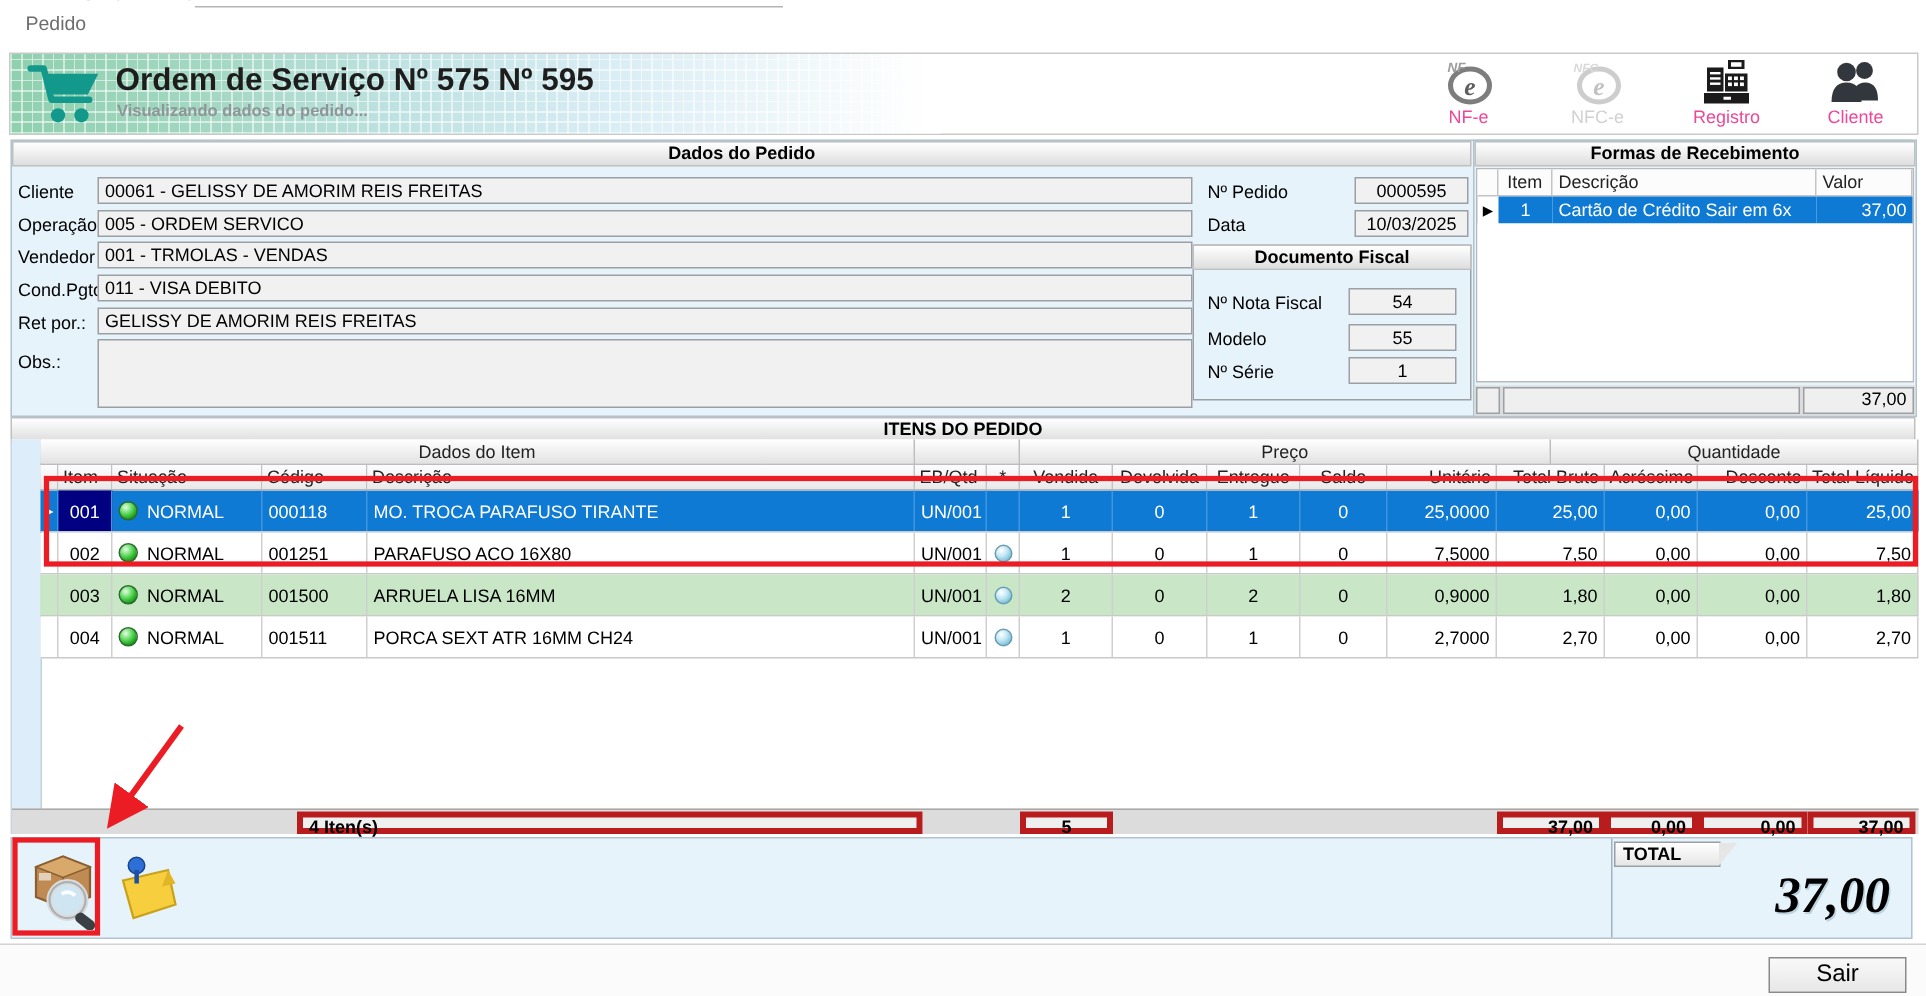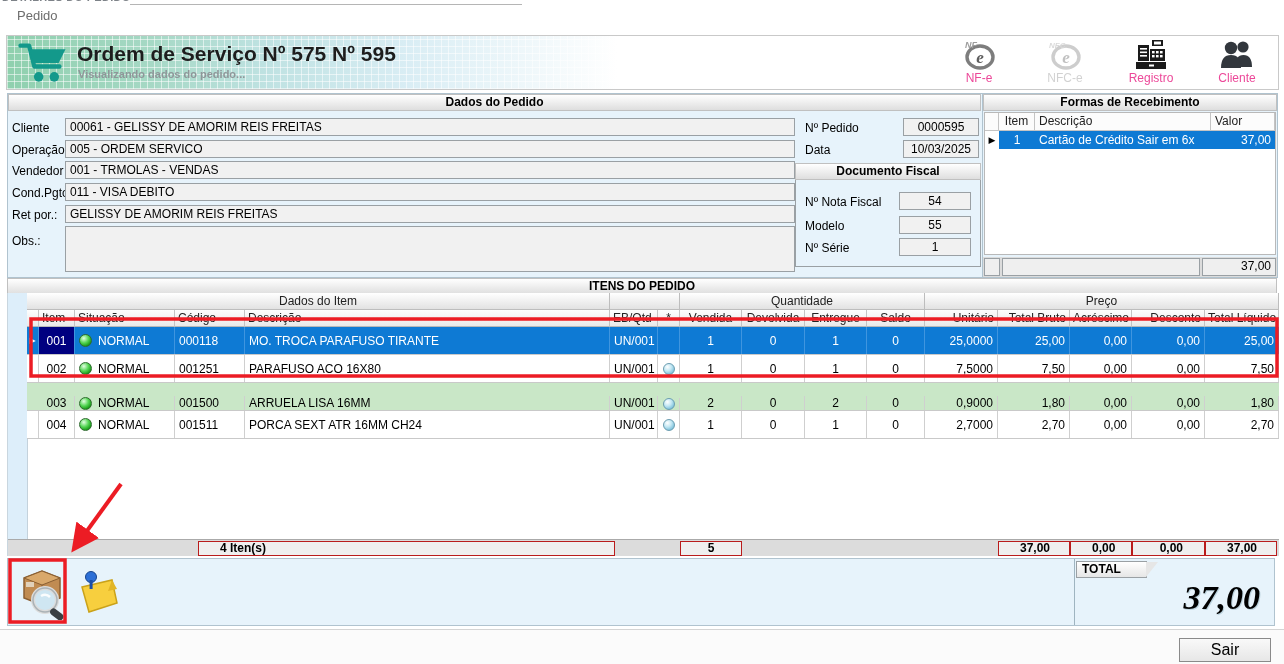--- a/index.html
+++ b/index.html
@@ -59,21 +59,21 @@
   
   .itens-head{position:absolute;left:7px;top:278px;width:1268px;}
   .grid-band{position:absolute;left:7px;top:293px;width:1271px;height:263px;background:#fff;border-left:1px solid #c9d6df;}
   .grid-left-strip{position:absolute;left:0;top:0;width:19px;height:247px;background:#ddeefa;border-right:1px solid #c4d2dc;}
   .grid{position:absolute;left:19px;top:0;width:1252px;}
   .grow{display:flex;}
   .gh{background:linear-gradient(180deg,#ffffff,#e2e2e2);border-right:1px solid #bdbdbd;border-bottom:1px solid #bdbdbd;box-sizing:border-box;text-align:center;height:17px;line-height:17px;color:#222;}
   .ch{background:linear-gradient(180deg,#fdfdfd,#e9e9e9);border-right:1px solid #c3c3c3;border-bottom:1px solid #b8b8b8;box-sizing:border-box;height:17px;line-height:17px;padding:0 3px;color:#222;white-space:nowrap;overflow:hidden;}
   .drow{display:flex;height:27px;border-bottom:1px solid #c9c9c9;background:#fff;cursor:default;}
   .drow .c{border-right:1px solid #cfcfcf;box-sizing:border-box;display:flex;align-items:center;padding:0 4px;white-space:nowrap;overflow:hidden;}
-  .drow.green{background:#c9e7c7;align-items:flex-end;}
+  .drow.green{background:#c9e7c7;}
   .drow.selected{background:#0e7ad4;color:#fff;}
   .drow.selected .c{border-right-color:#3f95df;}
   .drow.selected .c-item{background:#000080;color:#fff;justify-content:center;}
   .t-c{justify-content:center;}
   .t-r{justify-content:flex-end;}
   .w-sel{width:12px;padding:0!important;justify-content:center;font-size:8px;}
   .w-item{width:36px;}
   .w-sit{width:100px;gap:6px;}
   .w-cod{width:70px;}
   .w-desc{width:365px;}
@@ -86,21 +86,21 @@
   .w-uni{width:73px;}
   .w-tb{width:72px;}
   .w-acr{width:62px;}
   .w-dsc{width:73px;}
   .w-tl{width:74px;}
   .orb-green{width:13px;height:13px;border-radius:50%;flex:0 0 auto;
     background:radial-gradient(circle at 35% 30%,#e2ffe2,#52d452 45%,#1a9c1a 75%,#0c7a0c);border:1px solid #2e6b2e;box-sizing:border-box;}
   .orb-aqua{width:12px;height:12px;border-radius:50%;
     background:radial-gradient(circle at 35% 30%,#ffffff,#c4e8f4 40%,#82c4dd 75%,#58a7c5);border:1px solid #6b9db0;box-sizing:border-box;}
   .grid-sum{position:absolute;left:0;right:0;bottom:0;height:17px;background:#dcdcdc;border-top:1px solid #aaa;display:flex;align-items:stretch;padding-top:1px;box-sizing:border-box;}
-  .grid-sum .sbox{background:#efefef;border:1px solid #b91c1c;box-sizing:border-box;font-weight:bold;font-size:12px;line-height:13px;padding:0 21px;}
+  .grid-sum .sbox{background:#efefef;border:4px solid #b91c1c;box-sizing:border-box;font-weight:bold;font-size:12px;line-height:13px;padding:0 4px;}
   .sp{flex:0 0 auto;}
 
   
   .footer-strip{position:absolute;left:7px;top:558px;width:1268px;height:68px;background:#e7f3fb;border:1px solid #b0c3cf;box-sizing:border-box;}
   .foot-icon{position:absolute;cursor:pointer;}
   .total-sep{position:absolute;left:1066px;top:0;bottom:0;width:1px;background:#9fb4c0;}
   .total-tab{position:absolute;left:1068px;top:2px;width:64px;height:15px;background:linear-gradient(180deg,#fff,#e6e6e6);border:1px solid #9aa0a4;font-weight:bold;font-size:12px;line-height:15px;padding-left:5px;box-sizing:content-box;}
   .total-tab::after{content:"";position:absolute;right:-12px;top:0;width:0;height:0;border-left:12px solid #e6e6e6;border-top:15px solid transparent;transform:scaleY(-1);}
   .total-value{position:absolute;right:14px;top:20px;font-family:"Liberation Serif",serif;font-style:italic;font-weight:bold;font-size:34px;color:#000;text-shadow:1px 1px 0 #bcd3de;}
 
@@ -246,22 +246,22 @@
   </div>
 
   <div class="sec-head itens-head">ITENS DO PEDIDO</div>
 
   <div class="grid-band">
     <div class="grid-left-strip"></div>
     <div class="grid">
       <div class="grow">
         <div class="gh" style="width:583px;">Dados do Item</div>
         <div class="gh" style="width:70px;"></div>
+        <div class="gh" style="width:354px;">Preço</div>
         <div class="gh" style="width:245px;">Quantidade</div>
-        <div class="gh" style="width:354px;">Preço</div>
       </div>
       <div class="grow">
         <div class="ch w-sel"></div>
         <div class="ch w-item">Item</div>
         <div class="ch w-sit">Situação</div>
         <div class="ch w-cod">Código</div>
         <div class="ch w-desc">Descrição</div>
         <div class="ch w-eb">EB/Qtd</div>
         <div class="ch w-star" style="text-align:center;">*</div>
         <div class="ch w-vend" style="text-align:center;">Vendida</div>

